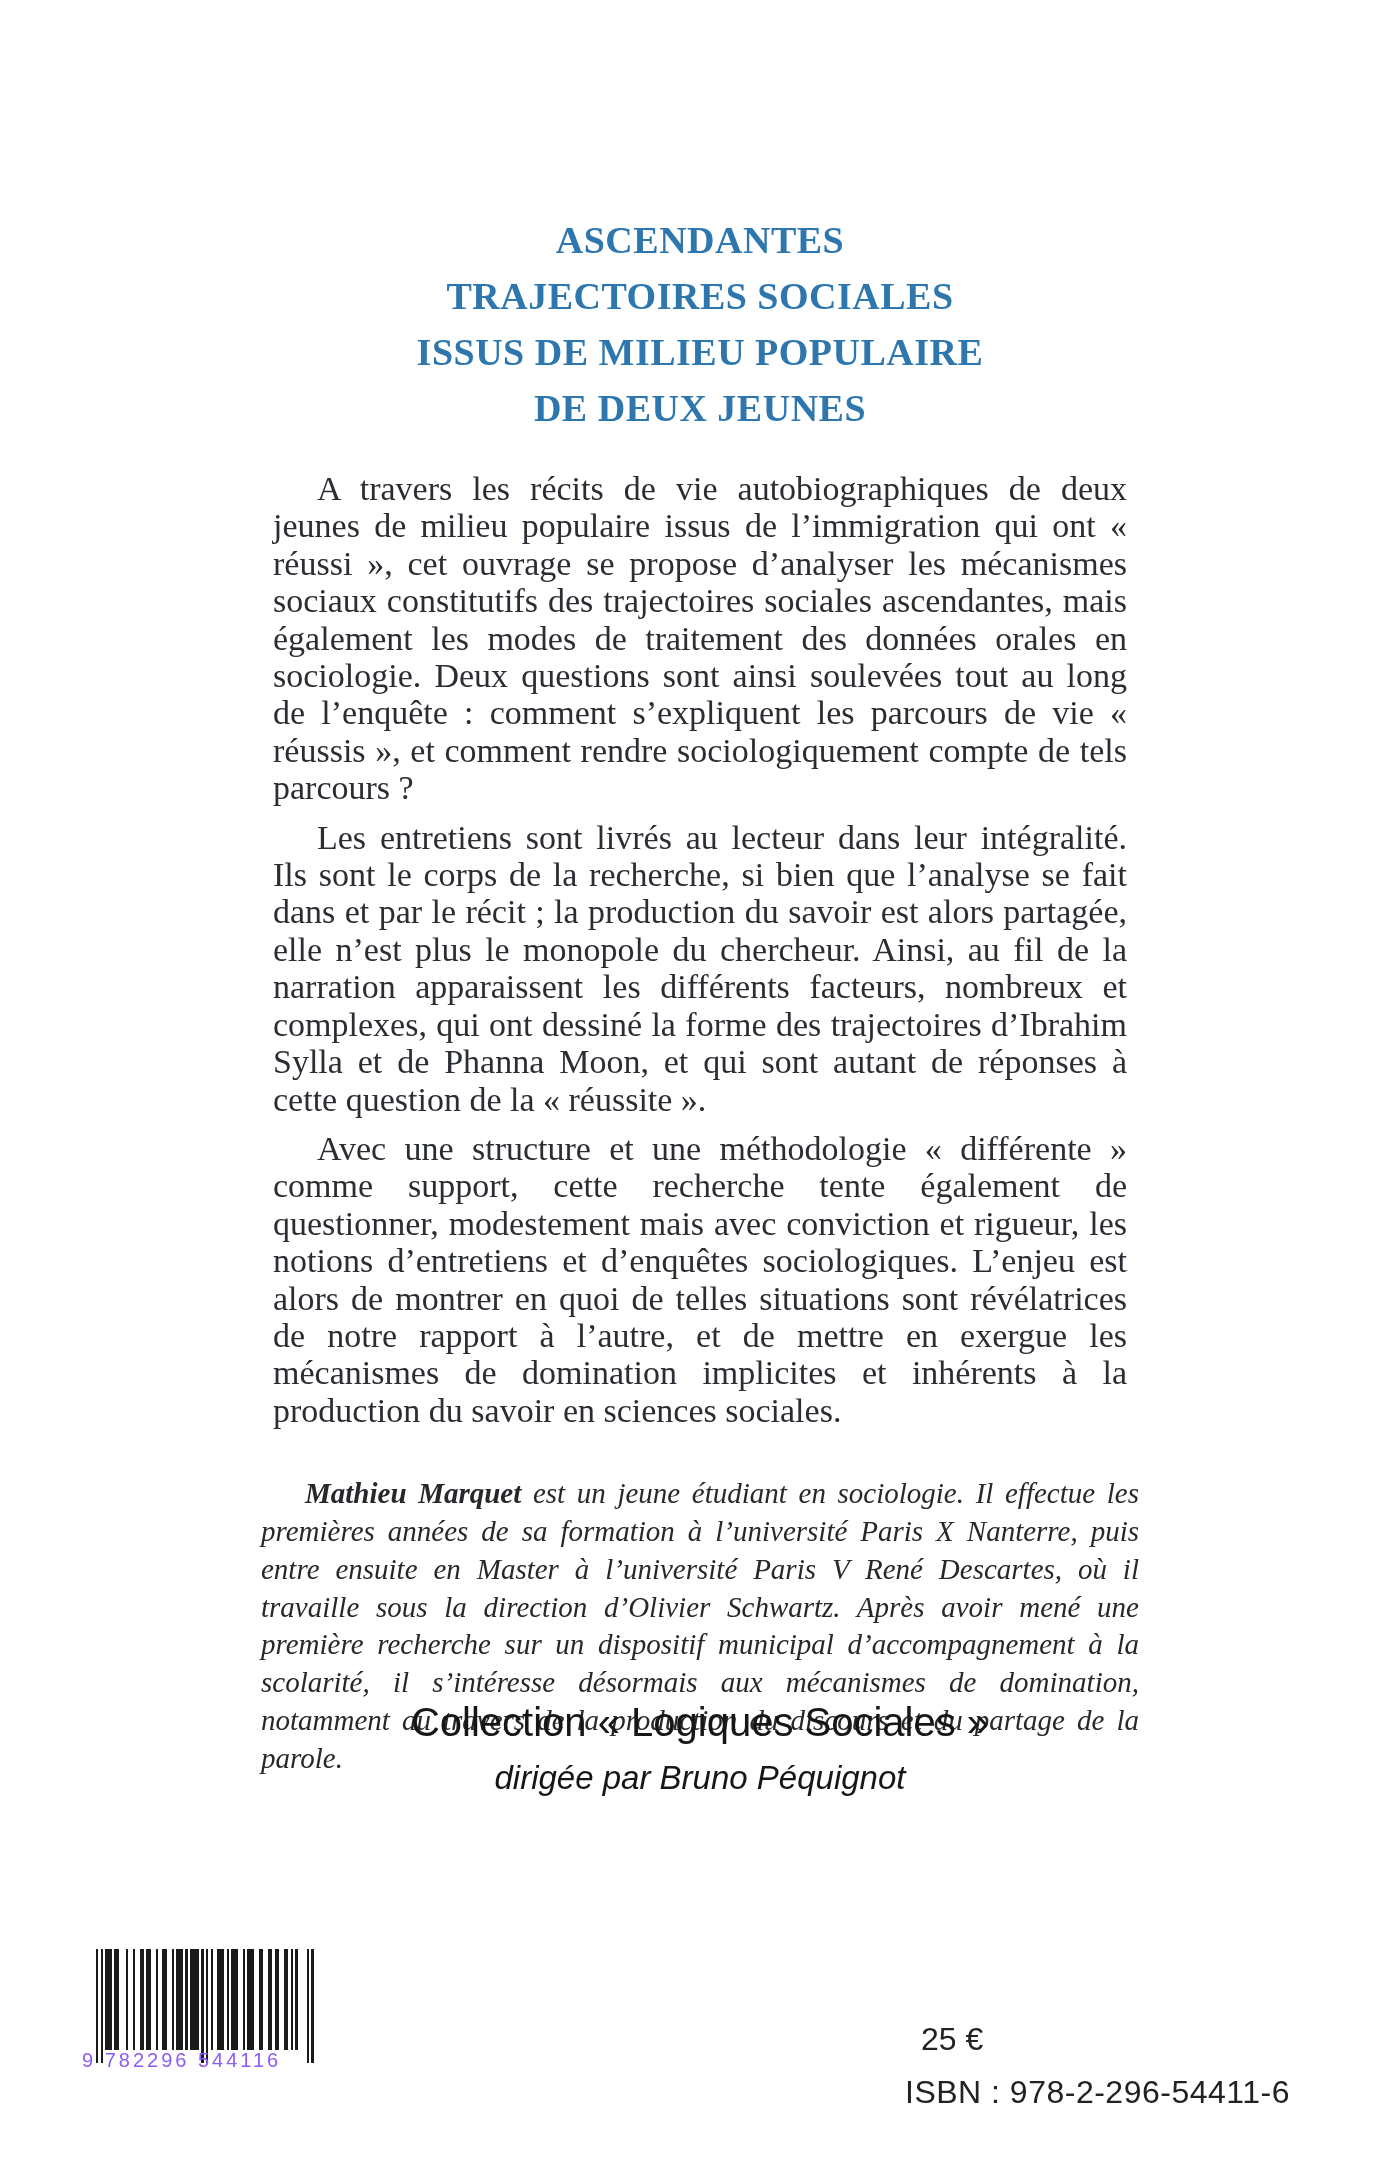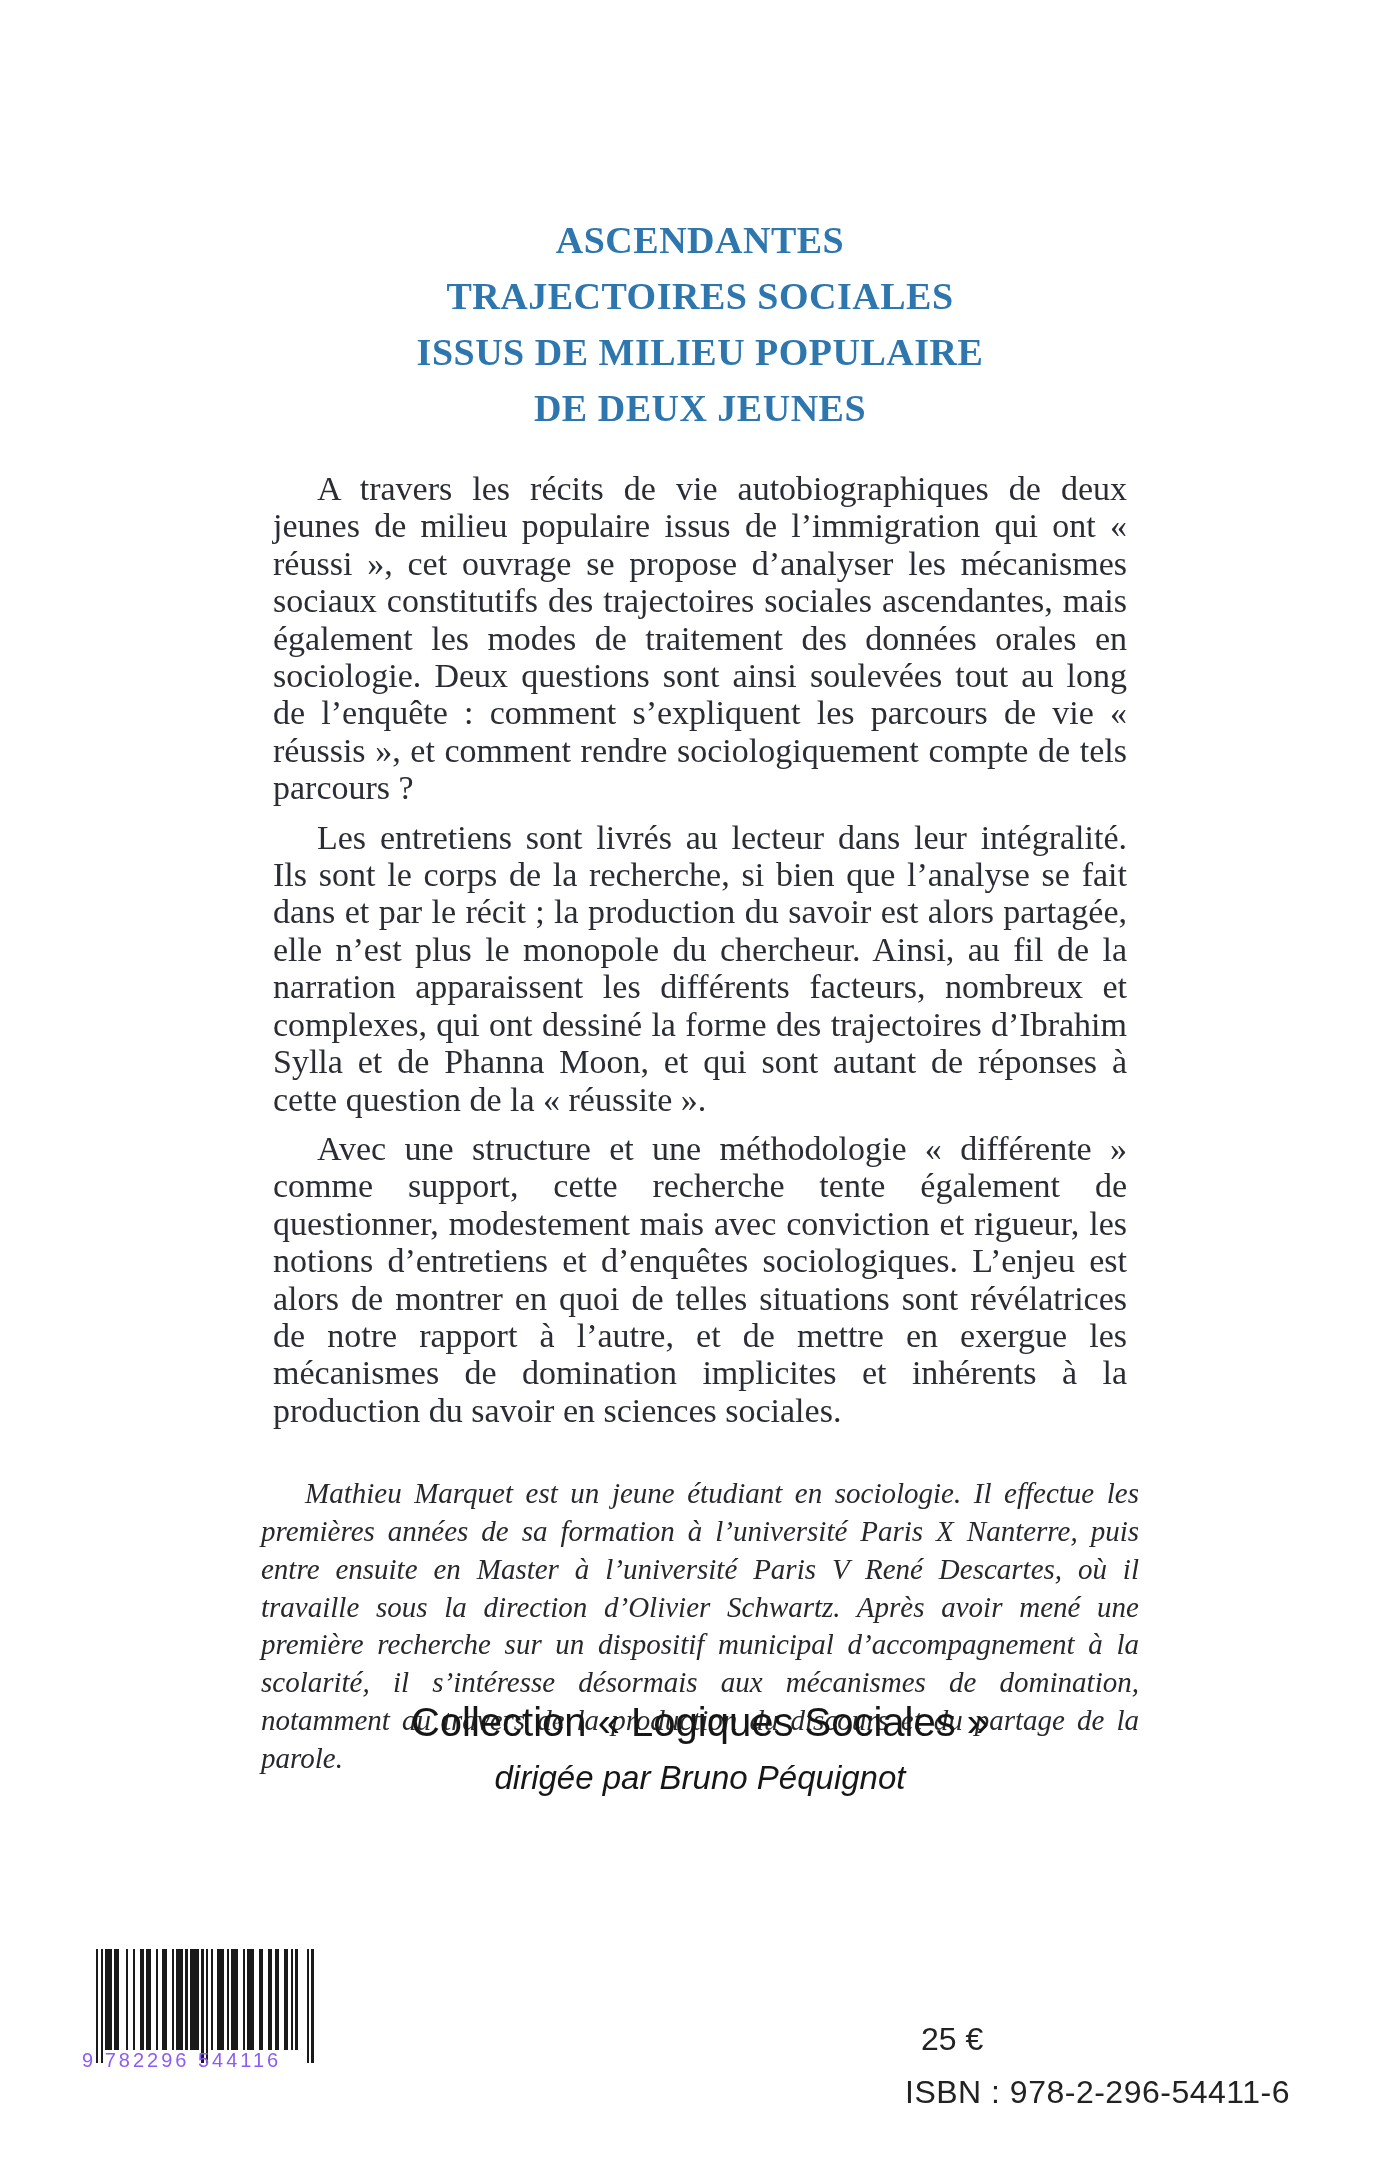--- a/index.html
+++ b/index.html
@@ -17,21 +17,21 @@
   }
   .book-title span{display:block;}
   .synopsis p{
     margin:12px;font-size:34px;line-height:37.4px;color:#2a2d33;
     text-align:justify;text-indent:44px;
   }
   .bio{
     margin-top:46px;font-style:italic;font-size:29px;line-height:37.8px;
     color:#26282c;text-align:justify;text-indent:44px;
   }
-  .bio .bio-name{font-weight:normal;}
+  .bio .bio-name{font-weight:bold;}
   .collection{
     position:absolute;left:0;top:1700px;width:1400px;text-align:center;
     font-family:"Liberation Sans", sans-serif;color:#161616;
   }
   .collection .coll-line1{font-size:40px;font-weight:normal;margin:0;}
   .collection .coll-line2{font-size:33px;font-style:italic;margin:14px 0 0 0;}
   .barcode-wrap{position:absolute;left:96px;top:1949px;width:218px;height:138px;}
   .barcode-bars{position:relative;width:218px;height:114px;}
   .barcode-bars .bar{position:absolute;top:0;background:#1a1a1a;height:101px;}
   .barcode-bars .bar.guard{height:114px;}

